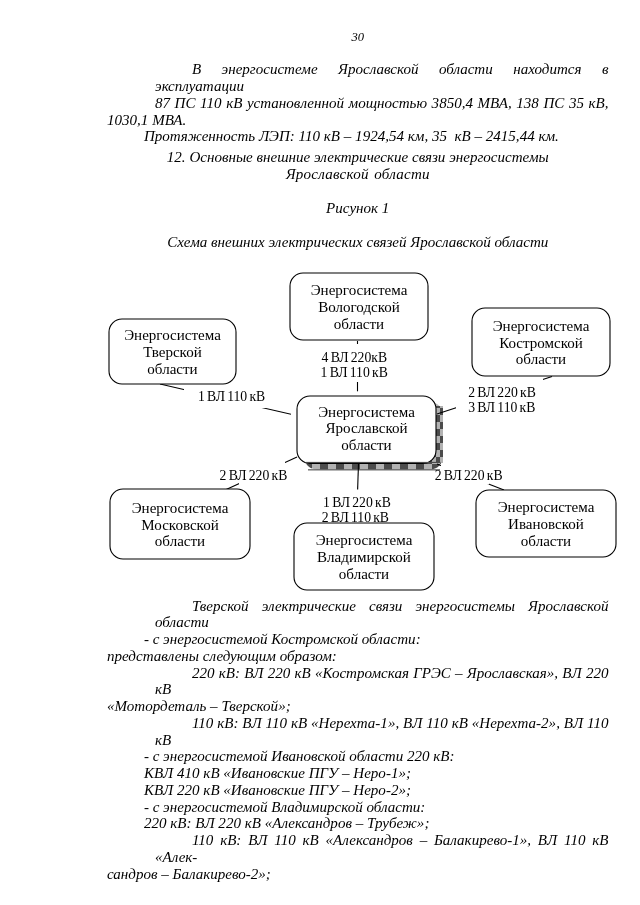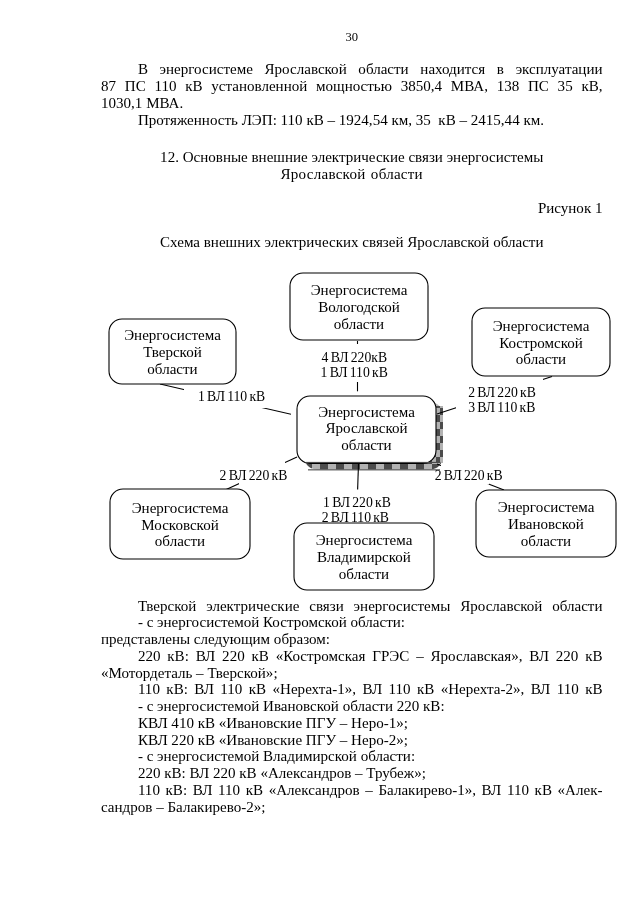--- a/index.html
+++ b/index.html
@@ -1,21 +1,21 @@
 <!DOCTYPE html>
 <html><head>
 <meta charset="utf-8">
 <style>
 html,body{margin:0;padding:0;background:#fff;}
 #page{position:relative;width:640px;height:905px;background:#fff;overflow:hidden;
  font-family:"Liberation Serif",serif;font-size:15.05px;color:#000;}
-.blk{position:absolute;left:101px;width:501.5px;line-height:16.75px;}
-.j{text-align:justify;text-align-last:justify;}
+.blk{position:absolute;left:107px;width:501.5px;line-height:16.75px;font-style:italic;}
+.j{text-align:justify;text-align-last:justify;margin-left:48px;}
 .c{text-align:center;}
-.r{text-align:right;}
+.r{text-align:center;}
 .in{text-indent:36.9px;}
 .l{white-space:pre;}
 </style>
 </head>
 <body>
 <div id="page">
 <div class="blk c" style="top:28.9px;font-size:12.6px">30</div>
 <div class="blk" style="top:61.4px">
  <div class="j in">В энергосистеме Ярославской области находится в эксплуатации</div>
  <div class="j">87 ПС 110 кВ установленной мощностью 3850,4 МВА, 138 ПС 35 кВ,</div>

